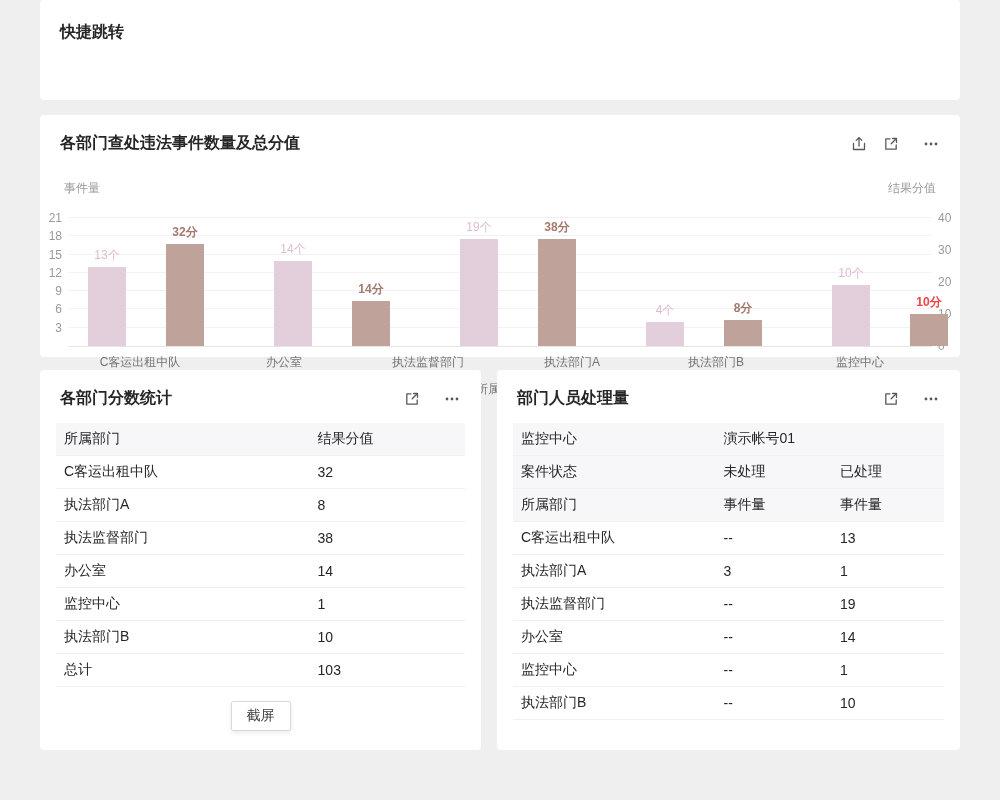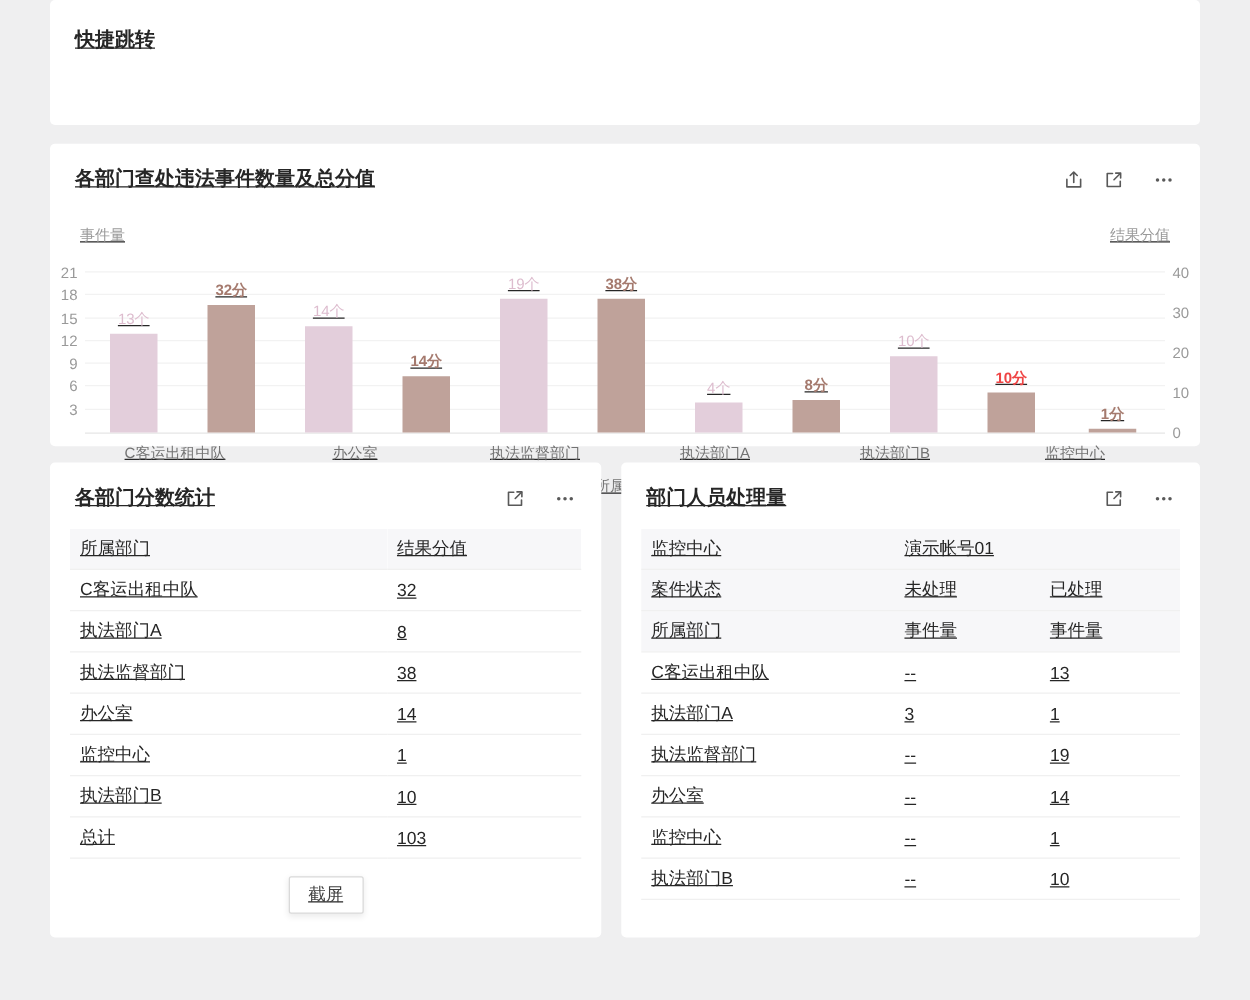--- a/index.html
+++ b/index.html
@@ -3,37 +3,37 @@
 <meta charset="utf-8">
 <style>
   * { margin:0; padding:0; box-sizing:border-box; }
   html,body { width:1000px; height:800px; overflow:hidden; }
   body {
     background:#efeff0;
     font-family:"Liberation Sans","DejaVu Sans",sans-serif;
     color:#262626;
   }
   .page { padding:0 40px; }
-  .card { background:#fff; border-radius:4px;text-decoration:underline; }
+  .card { background:#fff; border-radius:4px; }
 
   
   .card-quick { height:100px; margin-bottom:15px; padding:22px 20px; }
 
   
   .card-head { display:flex; justify-content:space-between; align-items:center; padding:18px 20px 0; }
   .card-title { font-size:16px; font-weight:600; color:#262626; }
   .icon-group { display:flex; align-items:center; gap:14px; }
   .icon { width:18px; height:18px; display:inline-flex; cursor:pointer; }
   .icon svg { width:100%; height:100%; }
   .icon-more { margin-left:8px; }
 
   
   .card-chart { height:242px; margin-bottom:13px; }
   .axis-titles { display:flex; justify-content:space-between; padding:0 24px; margin-top:26px; font-size:12px; color:#999; }
-  .plot { position:relative; height:128px; margin:22px 28px 0; display:flex; align-items:center; border-bottom:1px solid #e6e6e6; }
+  .plot { position:relative; height:128px; margin:22px 28px 0; display:flex; align-items:center; border-bottom:1px solid #e6e6e6;gap:30px; }
   .gridline { position:absolute; left:0; right:0; height:1px; background:#f2f2f2; }
   .tick { position:absolute; font-size:12px; color:#999; line-height:14px; }
   .tick-left { left:-34px; width:28px; text-align:right; }
   .tick-right { right:-34px; width:28px; text-align:left; }
   .bar-group { flex:1; display:flex; align-items:flex-end; justify-content:center; height:100%; position:relative; z-index:1; }
   .bar-col { width:38px; margin:0 20px; height:100%; display:flex; flex-direction:column; align-items:center; justify-content:flex-end; }
   .bar { width:100%; }
   .bar-label { font-size:12px; margin-bottom:3px; white-space:nowrap; }
   .series-1 .bar-label { font-weight:700; }
   .cats { display:flex; margin:7px 28px 0; }

